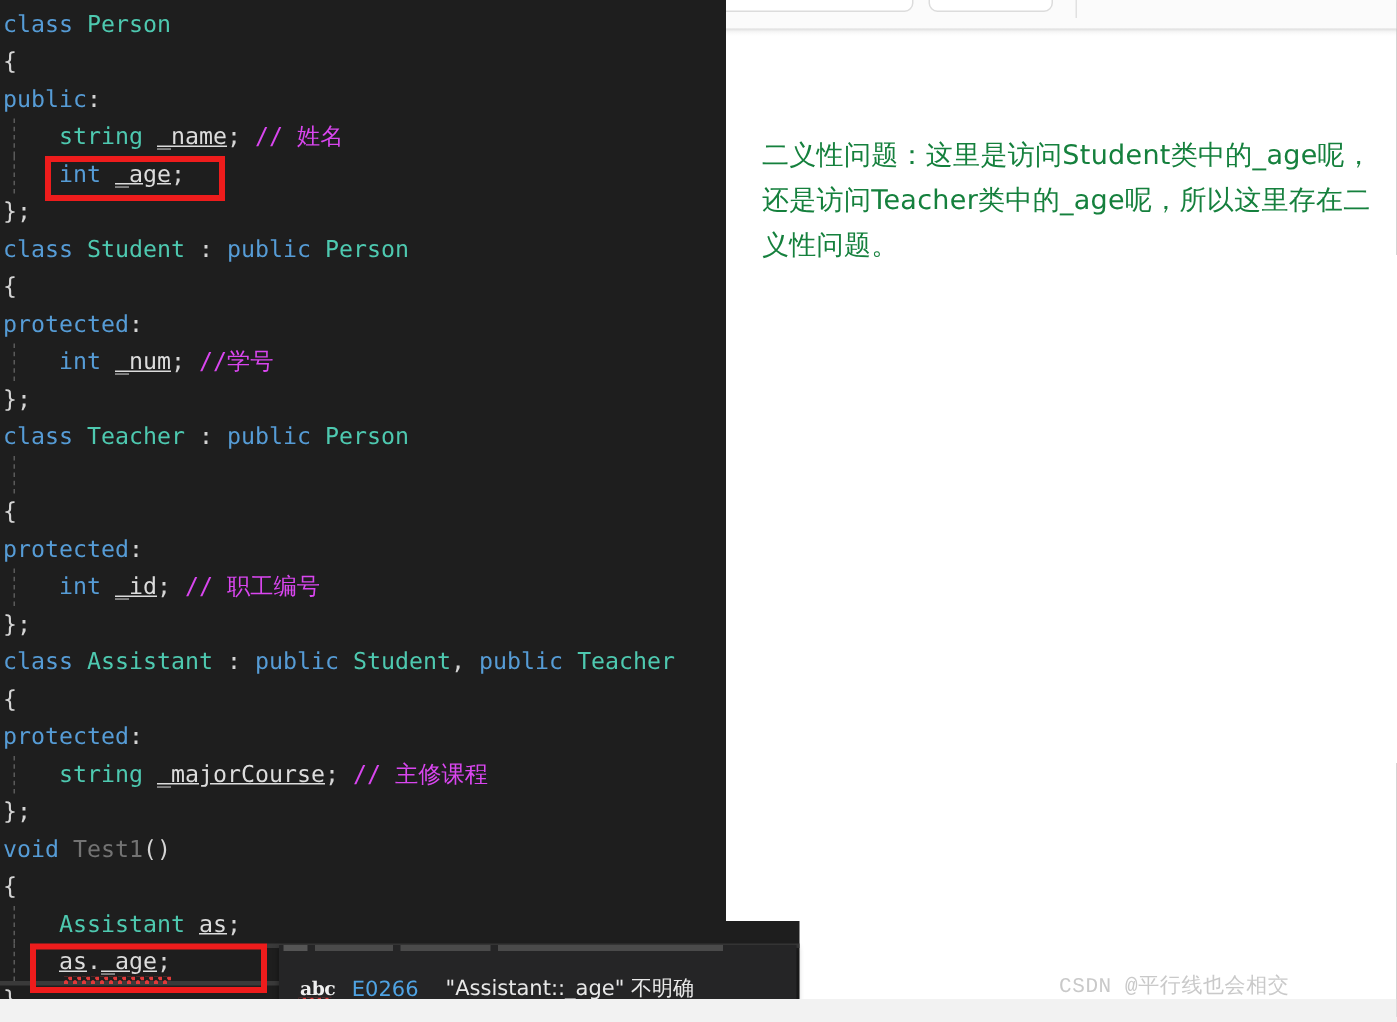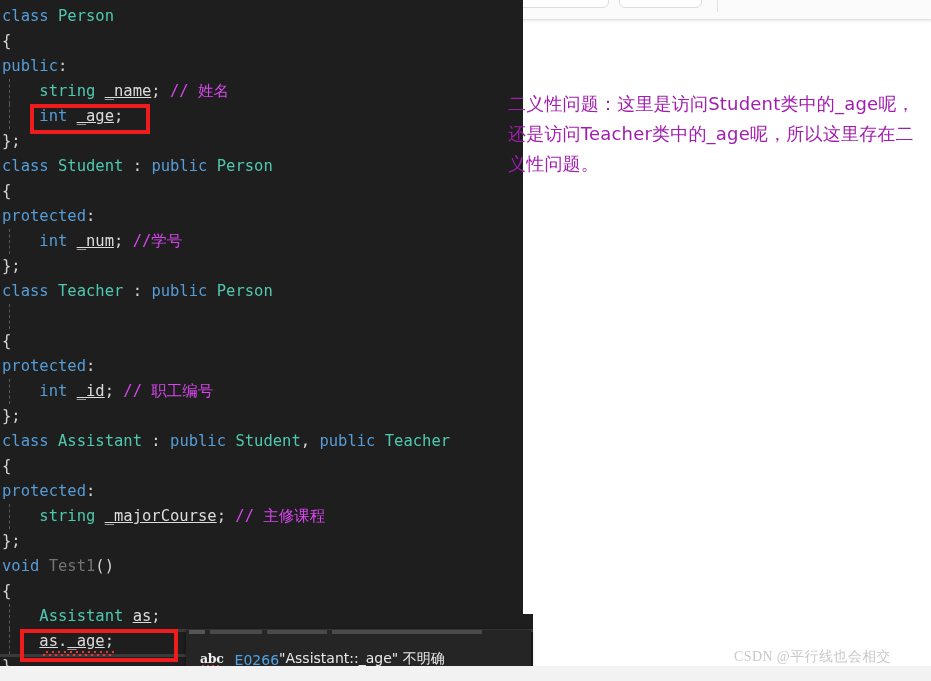--- a/index.html
+++ b/index.html
@@ -63,21 +63,21 @@
     width: 574px;
     height: 5px;
     background: linear-gradient(to bottom, rgba(0,0,0,0.055), rgba(0,0,0,0));
   }
 
   
   #editor {
     position: absolute;
     left: 0;
     top: 0;
-    width: 523px;
+    width: 484px;
     height: 666px;
     background: #1e1e1e;
     overflow: hidden;
   }
   
   #editor-bottom-ext {
     position: absolute;
     left: 0;
     top: 614px;
     width: 533px;
@@ -208,48 +208,48 @@
     left: -1px;
     bottom: -1px;
     width: 22px;
     height: 4px;
     background:
       radial-gradient(circle at 1.6px 3.2px, #e04040 1.2px, transparent 1.4px) 0 0/5px 4px repeat-x,
       radial-gradient(circle at 4.1px 0.8px, #e04040 1.2px, transparent 1.4px) 0 0/5px 4px repeat-x;
   }
   .err-code {
     color: #4fa3e3;
+    margin-right: 18px;
     font-size: 14px;
   }
   .err-msg { font-size: 14px; color: #e8e8e8; }
 
   
   #annotation {
     position: absolute;
     left: 508px;
     top: 89px;
     width: 418px;
-    color: #a21caf;
+    color: #15803d;
     font-family: "DejaVu Sans", sans-serif;
     font-size: 18px;
     line-height: 30px;
     letter-spacing: 0.2px;
   }
 
   
   #watermark {
     position: absolute;
     left: 706px;
     top: 648px;
     color: #c9c9c9;
-    font-family: Liberation Serif, serif;
+    font-family: Liberation Mono, monospace;
     font-size: 14px;
     letter-spacing: 0.4px;
     white-space: nowrap;
-    margin-left: 28px;
   }
 
   
   #bottom-strip {
     position: absolute;
     left: 0;
     top: 666px;
     width: 931px;
     height: 15px;
     background: #f2f2f2;

